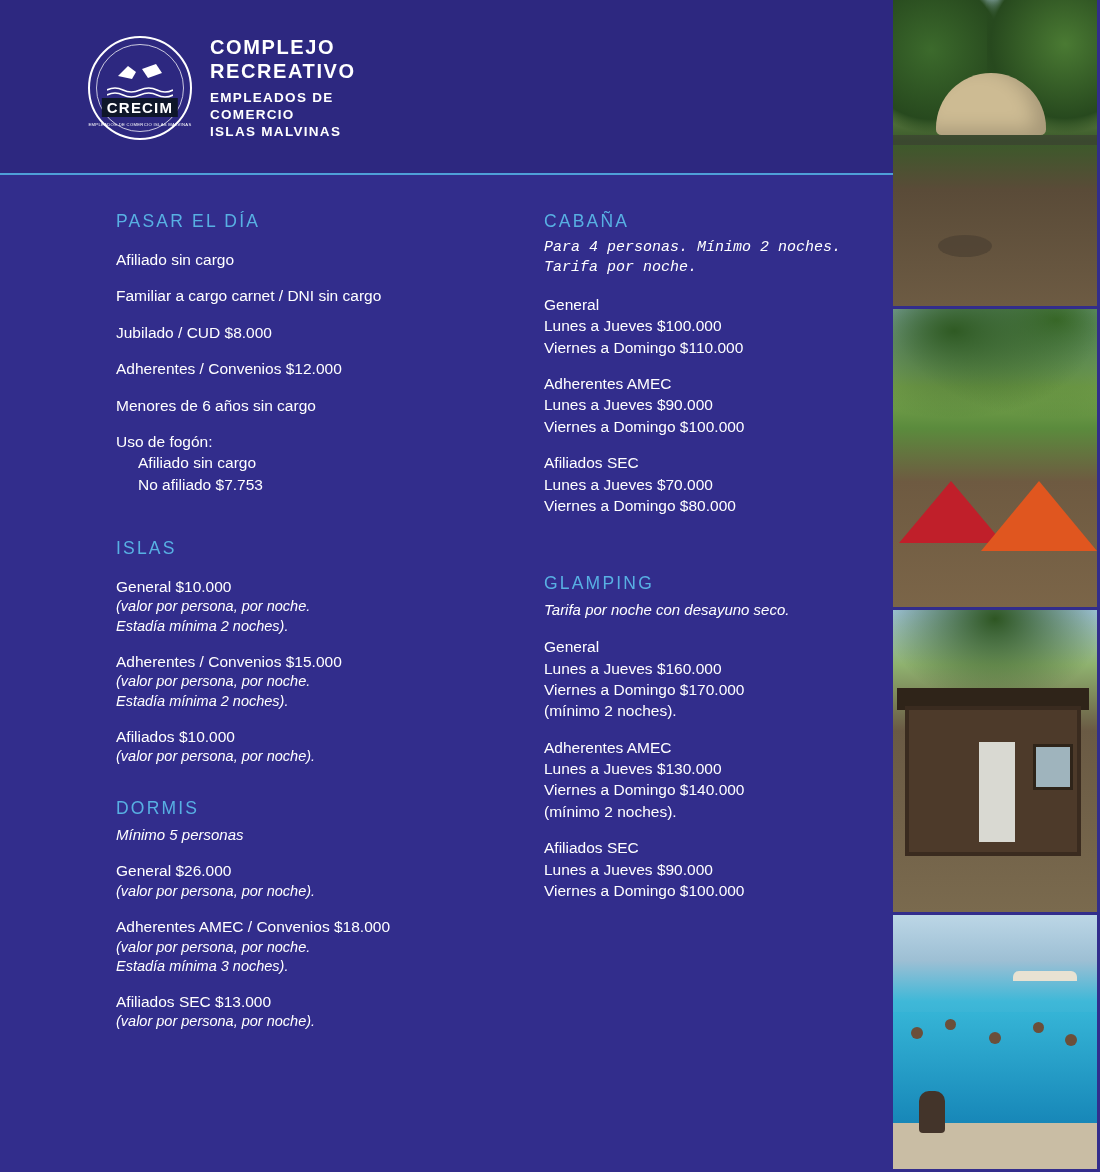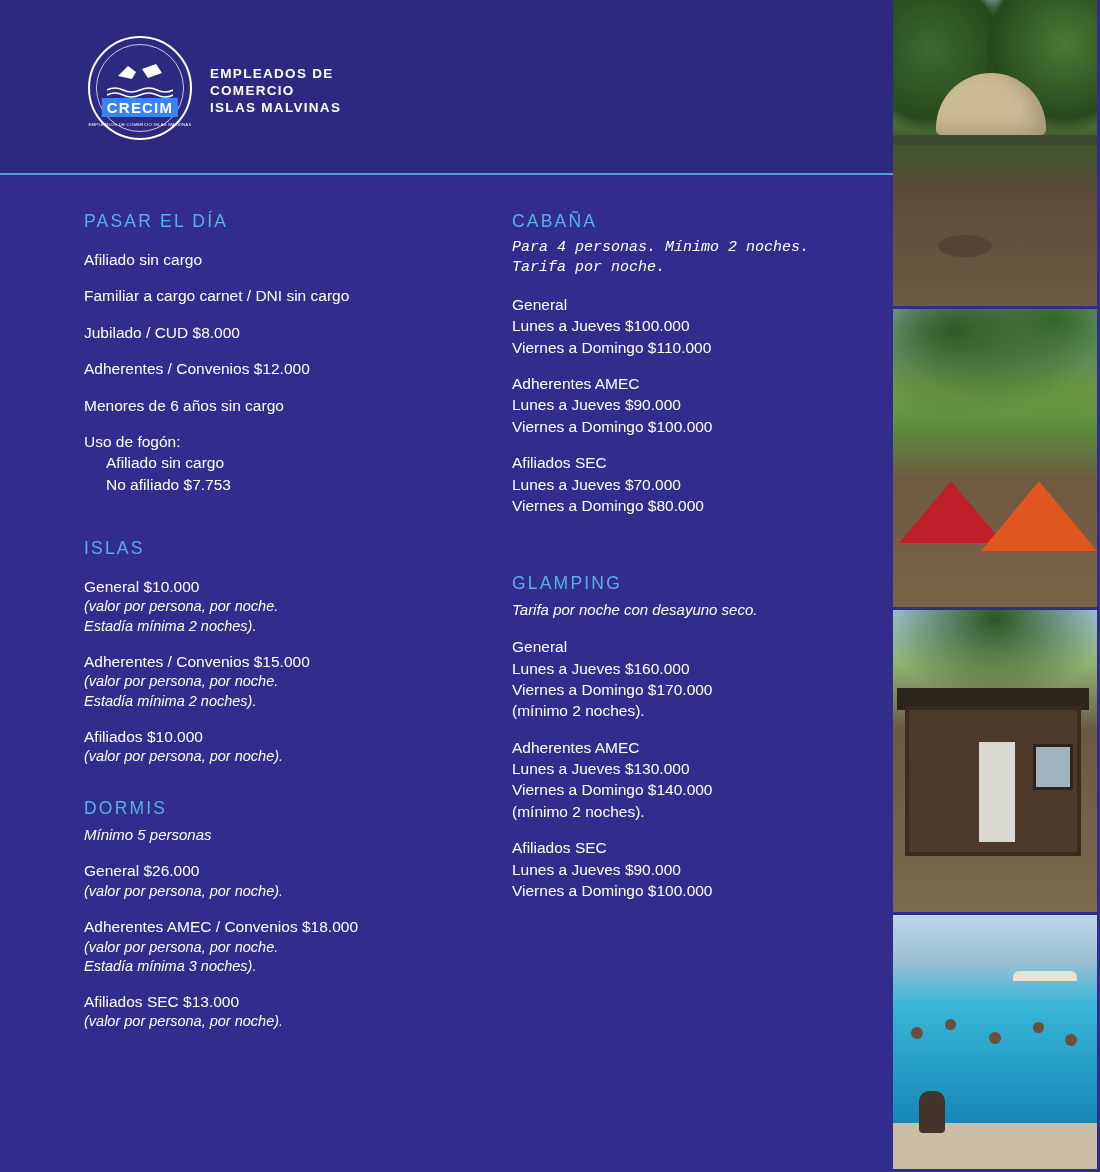--- a/index.html
+++ b/index.html
@@ -76,21 +76,21 @@
   }
   .logo-name {
     position: absolute;
     top: 60px;
     left: 50%;
     transform: translateX(-50%);
     font-size: 15px;
     font-weight: bold;
     letter-spacing: 1.2px;
     color: #ffffff;
-    background: #3b82f6;
+    background: #0f172a;
     padding: 1px 5px;
   }
   .logo-sub {
     position: absolute;
     bottom: 11px;
     left: 50%;
     transform: translateX(-50%);
     font-size: 4.2px;
     letter-spacing: 0.3px;
     color: #ffffff;
@@ -123,20 +123,21 @@
     letter-spacing: 2.6px;
     color: #ffffff;
     font-weight: 400;
   }
 
   
   .body-cols {
     position: relative;
     height: 997px;
     padding: 36px 15px 0 0;
+    margin-left: 32px;
   }
   .col {
     position: absolute;
     top: 36px;
   }
   .col-left { left: 84px; width: 400px; }
   .col-right { left: 512px; width: 360px; }
 
   .sec-title {
     color: #58b0e3;
@@ -323,20 +324,21 @@
             <path d="M28 9 L42 4 L48 13 L34 18 Z" fill="#ffffff"></path>
           </svg>
           <svg class="logo-waves" viewBox="0 0 66 12">
             <path d="M0 4 Q8 0 16 4 T33 4 T50 4 T66 4" stroke="#ffffff" stroke-width="1.6" fill="none"></path>
             <path d="M0 9 Q8 5 16 9 T33 9 T50 9 T66 9" stroke="#ffffff" stroke-width="1.6" fill="none"></path>
           </svg>
           <div class="logo-name">CRECIM</div>
           <div class="logo-sub">EMPLEADOS DE COMERCIO ISLAS MALVINAS</div>
         </div>
         <div class="logo-text">
+          <div class="l1">COMPLEJO<br>RECREATIVO</div>
           <div class="l2">EMPLEADOS DE<br>COMERCIO<br>ISLAS MALVINAS</div>
         </div>
       </div>
     </div>
 
     <div class="body-cols">
 
       <div class="col col-left">
 
         <div>

